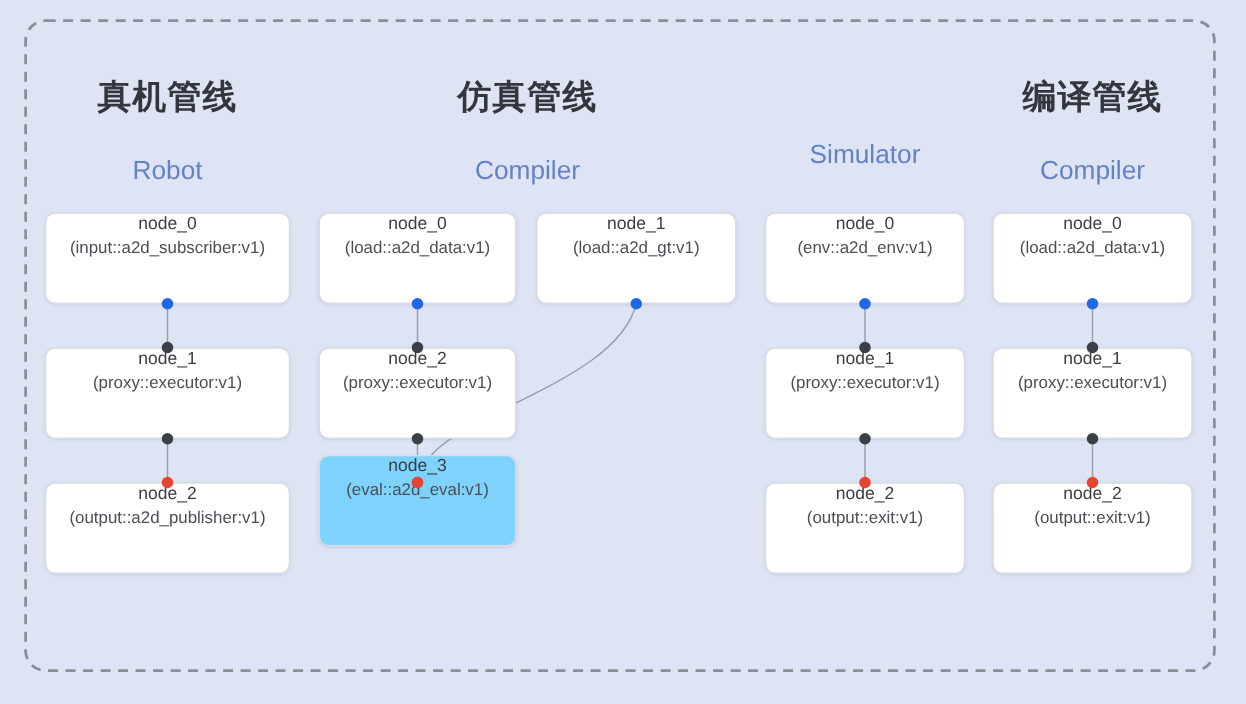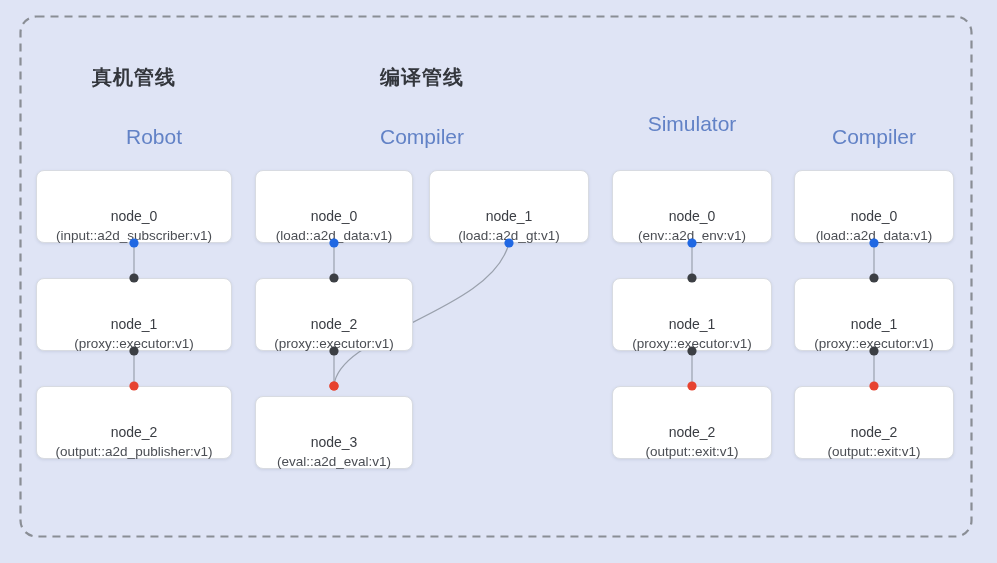--- a/index.html
+++ b/index.html
@@ -7,32 +7,32 @@
     position:relative;width:997px;height:563px;overflow:hidden;
     background:#dfe4f5;
     font-family:"Liberation Sans","DejaVu Sans",sans-serif;
   }
   .layer{position:absolute;left:0;top:0;pointer-events:none;}
   #edges-layer{z-index:1;}
   #dots-layer{z-index:3;}
   #pipes{position:absolute;left:0;top:0;width:100%;height:100%;z-index:2;}
   .pipe-title-cn{
     position:absolute;transform:translate(-50%,-50%);
-    font-size:20px;font-weight:700;color:#33363c;white-space:nowrap;
+    font-size:27px;font-weight:700;color:#33363c;white-space:nowrap;
     letter-spacing:1px;
   }
   .pipe-title-en{
     position:absolute;transform:translate(-50%,-50%);
     font-size:21px;font-weight:400;color:#6282c6;white-space:nowrap;
   }
   .node{
     position:absolute;box-sizing:border-box;
     background:#ffffff;border:1px solid #d8dbe1;border-radius:8px;
     box-shadow:0 1px 3px rgba(100,110,140,0.16);
-    display:flex;flex-direction:column;align-items:center;justify-content:flex-end;
+    display:flex;flex-direction:column;align-items:center;justify-content:flex-start;
     gap:6px;
   }
   .node-label{font-size:14px;color:#3a3d43;line-height:1;}
   .node-type{font-size:13.5px;color:#4b4e54;line-height:1;}
 </style>
 </head>
 <body>
 
 <div class="canvas" id="canvas" style="background: rgb(223, 228, 245);">
   <svg id="edges-layer" class="layer" width="997" height="563">
@@ -42,64 +42,65 @@
       <path d="M334,243 L334,278" fill="none" stroke="#9aa1ad" stroke-width="1.2"></path>
       <path d="M334,351 L334,386" fill="none" stroke="#9aa1ad" stroke-width="1.2"></path>
       <path d="M509,243 C492,312 338,333 334,386" fill="none" stroke="#9aa1ad" stroke-width="1.2"></path>
       <path d="M692,243 L692,278" fill="none" stroke="#9aa1ad" stroke-width="1.2"></path>
       <path d="M692,351 L692,386" fill="none" stroke="#9aa1ad" stroke-width="1.2"></path>
       <path d="M874,243 L874,278" fill="none" stroke="#9aa1ad" stroke-width="1.2"></path>
       <path d="M874,351 L874,386" fill="none" stroke="#9aa1ad" stroke-width="1.2"></path>
     </svg>
   <div id="pipes">
       <div class="pipe-title-cn" style="left: 134px; top: 77px; color: rgb(51, 54, 60);">真机管线</div>
-      <div class="pipe-title-en" style="left: 134px; top: 137px; color: rgb(98, 130, 198); margin-left: 20px;">Robot</div>
+      <div class="pipe-title-en" style="left: 134px; top: 137px; color: rgb(98, 130, 198);">Robot</div>
       <div class="node" style="left: 36px; top: 170px; width: 196px; height: 73px; background: rgb(255, 255, 255); border-color: rgb(216, 219, 225);">
         <div class="node-label">node_0</div>
         <div class="node-type">(input::a2d_subscriber:v1)</div>
       </div>
       <div class="node" style="left: 36px; top: 278px; width: 196px; height: 73px; background: rgb(255, 255, 255); border-color: rgb(216, 219, 225);">
         <div class="node-label">node_1</div>
         <div class="node-type">(proxy::executor:v1)</div>
       </div>
       <div class="node" style="left: 36px; top: 386px; width: 196px; height: 73px; background: rgb(255, 255, 255); border-color: rgb(216, 219, 225);">
         <div class="node-label">node_2</div>
         <div class="node-type">(output::a2d_publisher:v1)</div>
       </div>
-      <div class="pipe-title-cn" style="left: 422px; top: 77px; color: rgb(51, 54, 60);">编译管线</div>
+      <div class="pipe-title-cn" style="left: 422px; top: 77px; color: rgb(51, 54, 60);">仿真管线</div>
       <div class="pipe-title-en" style="left: 422px; top: 137px; color: rgb(98, 130, 198);">Compiler</div>
       <div class="node" style="left: 255px; top: 170px; width: 158px; height: 73px; background: rgb(255, 255, 255); border-color: rgb(216, 219, 225);">
         <div class="node-label">node_0</div>
         <div class="node-type">(load::a2d_data:v1)</div>
       </div>
       <div class="node" style="left: 429px; top: 170px; width: 160px; height: 73px; background: rgb(255, 255, 255); border-color: rgb(216, 219, 225);">
         <div class="node-label">node_1</div>
         <div class="node-type">(load::a2d_gt:v1)</div>
       </div>
       <div class="node" style="left: 255px; top: 278px; width: 158px; height: 73px; background: rgb(255, 255, 255); border-color: rgb(216, 219, 225);">
         <div class="node-label">node_2</div>
         <div class="node-type">(proxy::executor:v1)</div>
       </div>
-      <div class="node" style="left: 255px; top: 396px; width: 158px; height: 73px; background: #ffffff; border-color: rgb(216, 219, 225);">
+      <div class="node" style="left: 255px; top: 364px; width: 158px; height: 73px; background: #7dd3fc; border-color: rgb(216, 219, 225);">
         <div class="node-label">node_3</div>
         <div class="node-type">(eval::a2d_eval:v1)</div>
       </div>
       <div class="pipe-title-en" style="left: 692px; top: 124px; color: rgb(98, 130, 198);">Simulator</div>
       <div class="node" style="left: 612px; top: 170px; width: 160px; height: 73px; background: rgb(255, 255, 255); border-color: rgb(216, 219, 225);">
         <div class="node-label">node_0</div>
         <div class="node-type">(env::a2d_env:v1)</div>
       </div>
       <div class="node" style="left: 612px; top: 278px; width: 160px; height: 73px; background: rgb(255, 255, 255); border-color: rgb(216, 219, 225);">
         <div class="node-label">node_1</div>
         <div class="node-type">(proxy::executor:v1)</div>
       </div>
       <div class="node" style="left: 612px; top: 386px; width: 160px; height: 73px; background: rgb(255, 255, 255); border-color: rgb(216, 219, 225);">
         <div class="node-label">node_2</div>
         <div class="node-type">(output::exit:v1)</div>
       </div>
+      <div class="pipe-title-cn" style="left: 874px; top: 77px; color: rgb(51, 54, 60);">编译管线</div>
       <div class="pipe-title-en" style="left: 874px; top: 137px; color: rgb(98, 130, 198);">Compiler</div>
       <div class="node" style="left: 794px; top: 170px; width: 160px; height: 73px; background: rgb(255, 255, 255); border-color: rgb(216, 219, 225);">
         <div class="node-label">node_0</div>
         <div class="node-type">(load::a2d_data:v1)</div>
       </div>
       <div class="node" style="left: 794px; top: 278px; width: 160px; height: 73px; background: rgb(255, 255, 255); border-color: rgb(216, 219, 225);">
         <div class="node-label">node_1</div>
         <div class="node-type">(proxy::executor:v1)</div>
       </div>
       <div class="node" style="left: 794px; top: 386px; width: 160px; height: 73px; background: rgb(255, 255, 255); border-color: rgb(216, 219, 225);">

